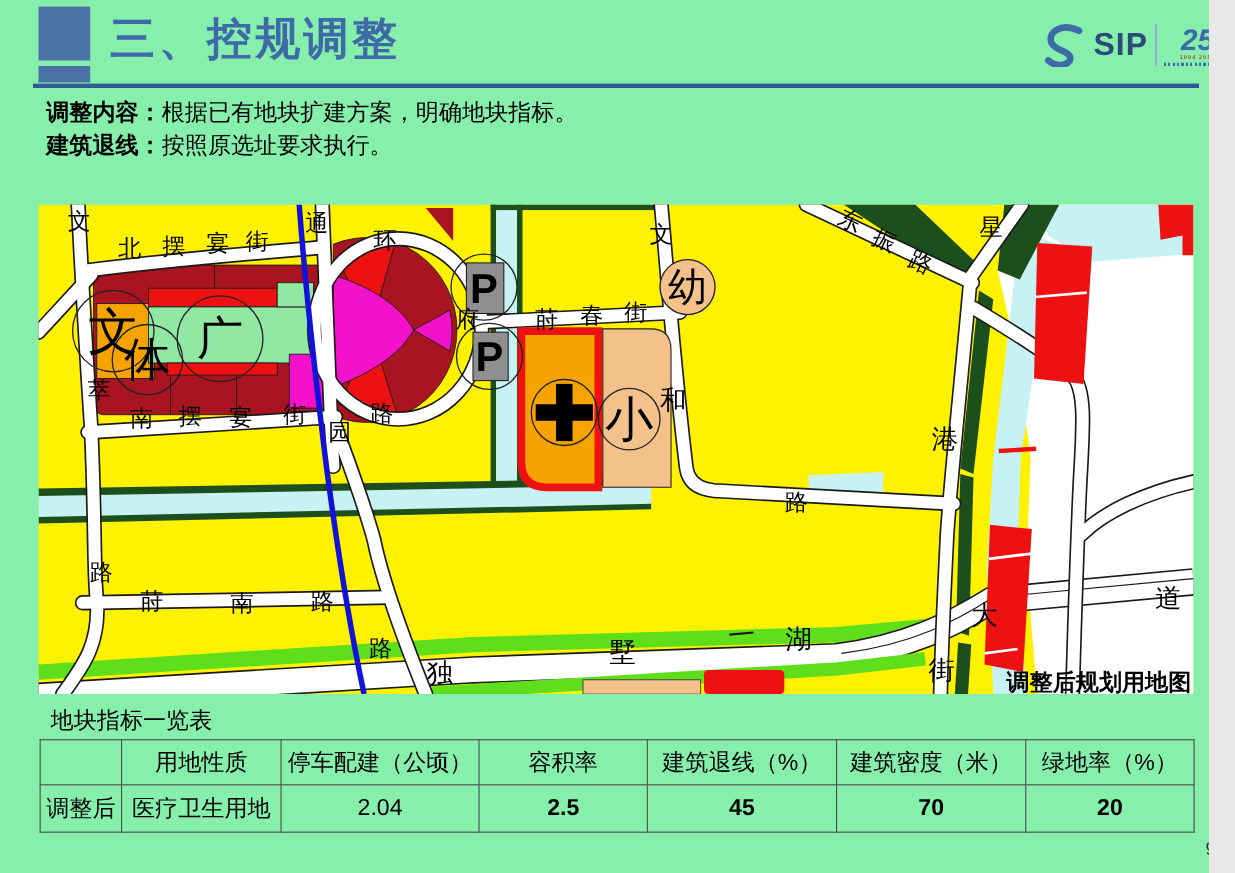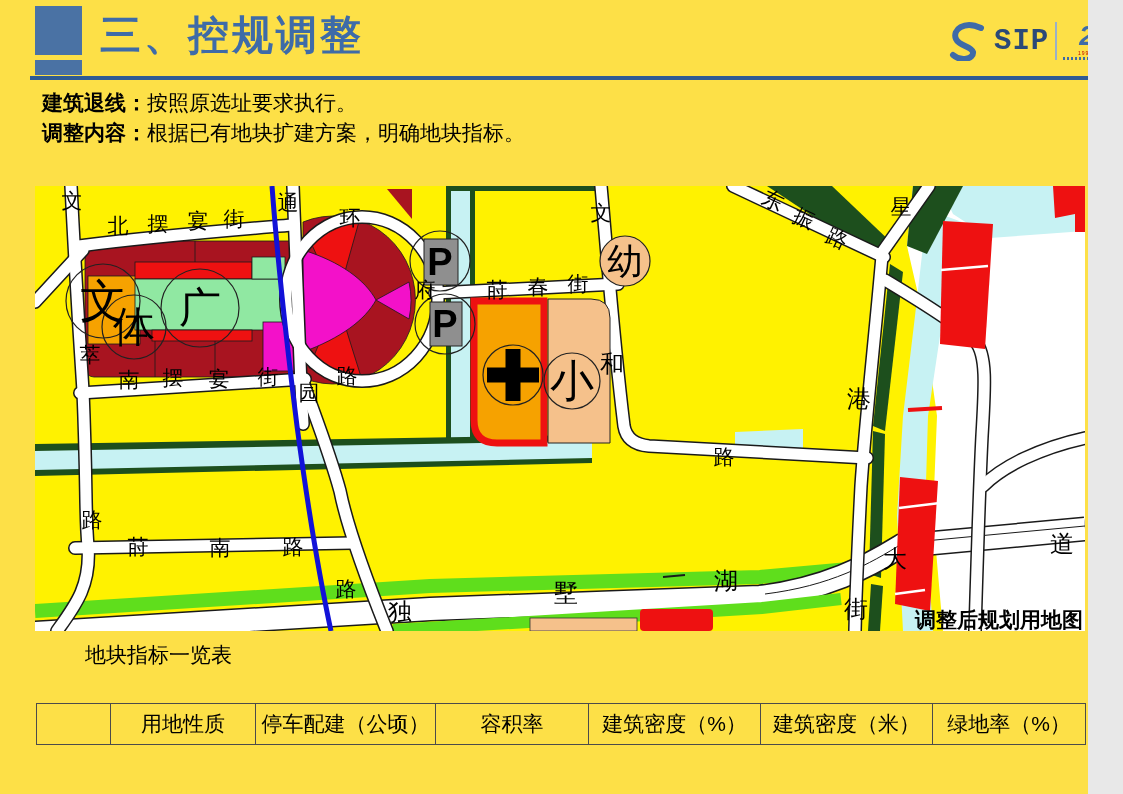--- a/index.html
+++ b/index.html
@@ -1,43 +1,43 @@
 <!DOCTYPE html>
 <html><head>
 <meta charset="utf-8">
 <style>
   html,body{margin:0;padding:0;background:#e8e8e8;}
-  .slide{position:relative;width:1088px;height:794px;background:#fde047;
-         font-family:"Liberation Sans","DejaVu Sans",sans-serif;overflow:hidden;}
+  .slide{position:relative;width:1088px;height:794px;background:#86efac;
+         font-family:"Liberation Sans","DejaVu Sans",sans-serif;overflow:hidden;padding-left:11px;}
   
   .sq-big{position:absolute;left:35px;top:6px;width:47px;height:49px;background:#4A72A4;}
   .sq-bar{position:absolute;left:35px;top:60px;width:47px;height:15px;background:#4A72A4;}
   .page-title{position:absolute;left:100px;top:8px;font-size:41px;font-weight:700;
               color:#3E6BA8;letter-spacing:3px;}
   .hr-line{position:absolute;left:30px;top:76px;width:1060px;height:4px;background:#2F5B93;}
   
   .logo{position:absolute;left:948px;top:16px;height:50px;display:flex;align-items:center;gap:6px;}
-  .logo-sip{font-size:29px;font-weight:700;color:#2B4A77;letter-spacing:1px;font-family:Liberation Mono, monospace;}
+  .logo-sip{font-size:29px;font-weight:700;color:#2B4A77;letter-spacing:1px;}
   .logo-div{width:2px;height:38px;background:#9AB0C8;}
   .logo-25wrap{display:flex;flex-direction:column;align-items:center;line-height:1;}
   .logo-25{font-size:27px;font-weight:700;font-style:italic;color:#3E6BA8;text-align:right;}
   .logo-years{font-size:5px;color:#C00000;margin-top:1px;letter-spacing:1px;}
   .logo-tag{width:62px;height:3px;margin-top:1px;
             background:repeating-linear-gradient(90deg,#3E6BA8 0 2px,transparent 2px 4px);}
   
   .notes{position:absolute;left:42px;top:88px;font-size:21px;line-height:29.5px;color:#000;}
   .notes b{font-weight:700;}
   
   .map{position:absolute;left:35px;top:186px;width:1050px;height:445px;}
   .map text{font-family:"Liberation Sans","DejaVu Sans",sans-serif;}
   .ms{fill:#000;}
   .caption{font-weight:700;fill:#000;}
   
-  .tbl-title{position:absolute;left:46px;top:641px;font-size:21px;color:#000;margin-left:39px;}
-  table.ind{position:absolute;left:36px;top:672px;border-collapse:collapse;table-layout:fixed;margin-top:31px;}
+  .tbl-title{position:absolute;left:46px;top:641px;font-size:21px;color:#000;}
+  table.ind{position:absolute;left:36px;top:672px;border-collapse:collapse;table-layout:fixed;}
   table.ind td{border:1.6px solid #4b4b4b;text-align:center;font-size:21px;color:#000;
                padding:0;vertical-align:middle;}
   table.ind tr.hd td{height:40px;}
   table.ind tr.dt td{height:42px;}
   td.red{color:#C00000;font-weight:700;}
   .page-num{position:absolute;left:1096px;top:762px;font-size:17px;color:#333;}
 </style>
 </head>
 <body>
 
@@ -55,22 +55,22 @@
     <span class="logo-sip">SIP</span>
     <span class="logo-div"></span>
     <span class="logo-25wrap">
       <span class="logo-25">25</span>
       <span class="logo-years">1994 2019</span>
       <span class="logo-tag"></span>
     </span>
   </div>
 
   <div class="notes">
+    <div><b>调整内容</b><b>：</b><span>根据已有地块扩建方案，明确地块指标。</span></div>
     <div><b>建筑退线</b><b>：</b><span>按照原选址要求执行。</span></div>
-    <div><b>调整内容</b><b>：</b><span>根据已有地块扩建方案，明确地块指标。</span></div>
   </div>
 
   <svg class="map" viewBox="0 0 1050 445">
 
     <rect x="0" y="0" width="1050" height="445" fill="#FFF200"></rect>
     <polygon points="878,0 1050,0 1050,445 908,445 898,330 902,230 888,130 872,60" fill="#ffffff"></polygon>
 
     <g>
       <polygon points="905,0 1050,0 1050,45 955,52 918,28" fill="#C7F2F3"></polygon>
       <polygon points="905,28 938,40 908,130 893,230 890,330 898,445 868,445 862,330 868,230 880,130 888,60" fill="#C7F2F3"></polygon>
@@ -257,21 +257,30 @@
         <col style="width:172px">
         <col style="width:172px">
         <col style="width:153px">
     </colgroup>
     <tbody>
         <tr class="hd">
       <td></td>
       <td>用地性质</td>
       <td>停车配建（公顷）</td>
       <td>容积率</td>
-      <td>建筑密度（%）</td>
+      <td>建筑退线（%）</td>
       <td>建筑密度（米）</td>
       <td>绿地率（%）</td>
     </tr>
+    <tr class="dt">
+      <td>调整后</td>
+      <td>医疗卫生用地</td>
+      <td>2.04</td>
+      <td class="red">2.5</td>
+      <td class="red">45</td>
+      <td class="red">70</td>
+      <td class="red">20</td>
+    </tr>
   </tbody>
     </table>
 
   <div class="page-num">9</div>
 </div>
 
 </body></html>

